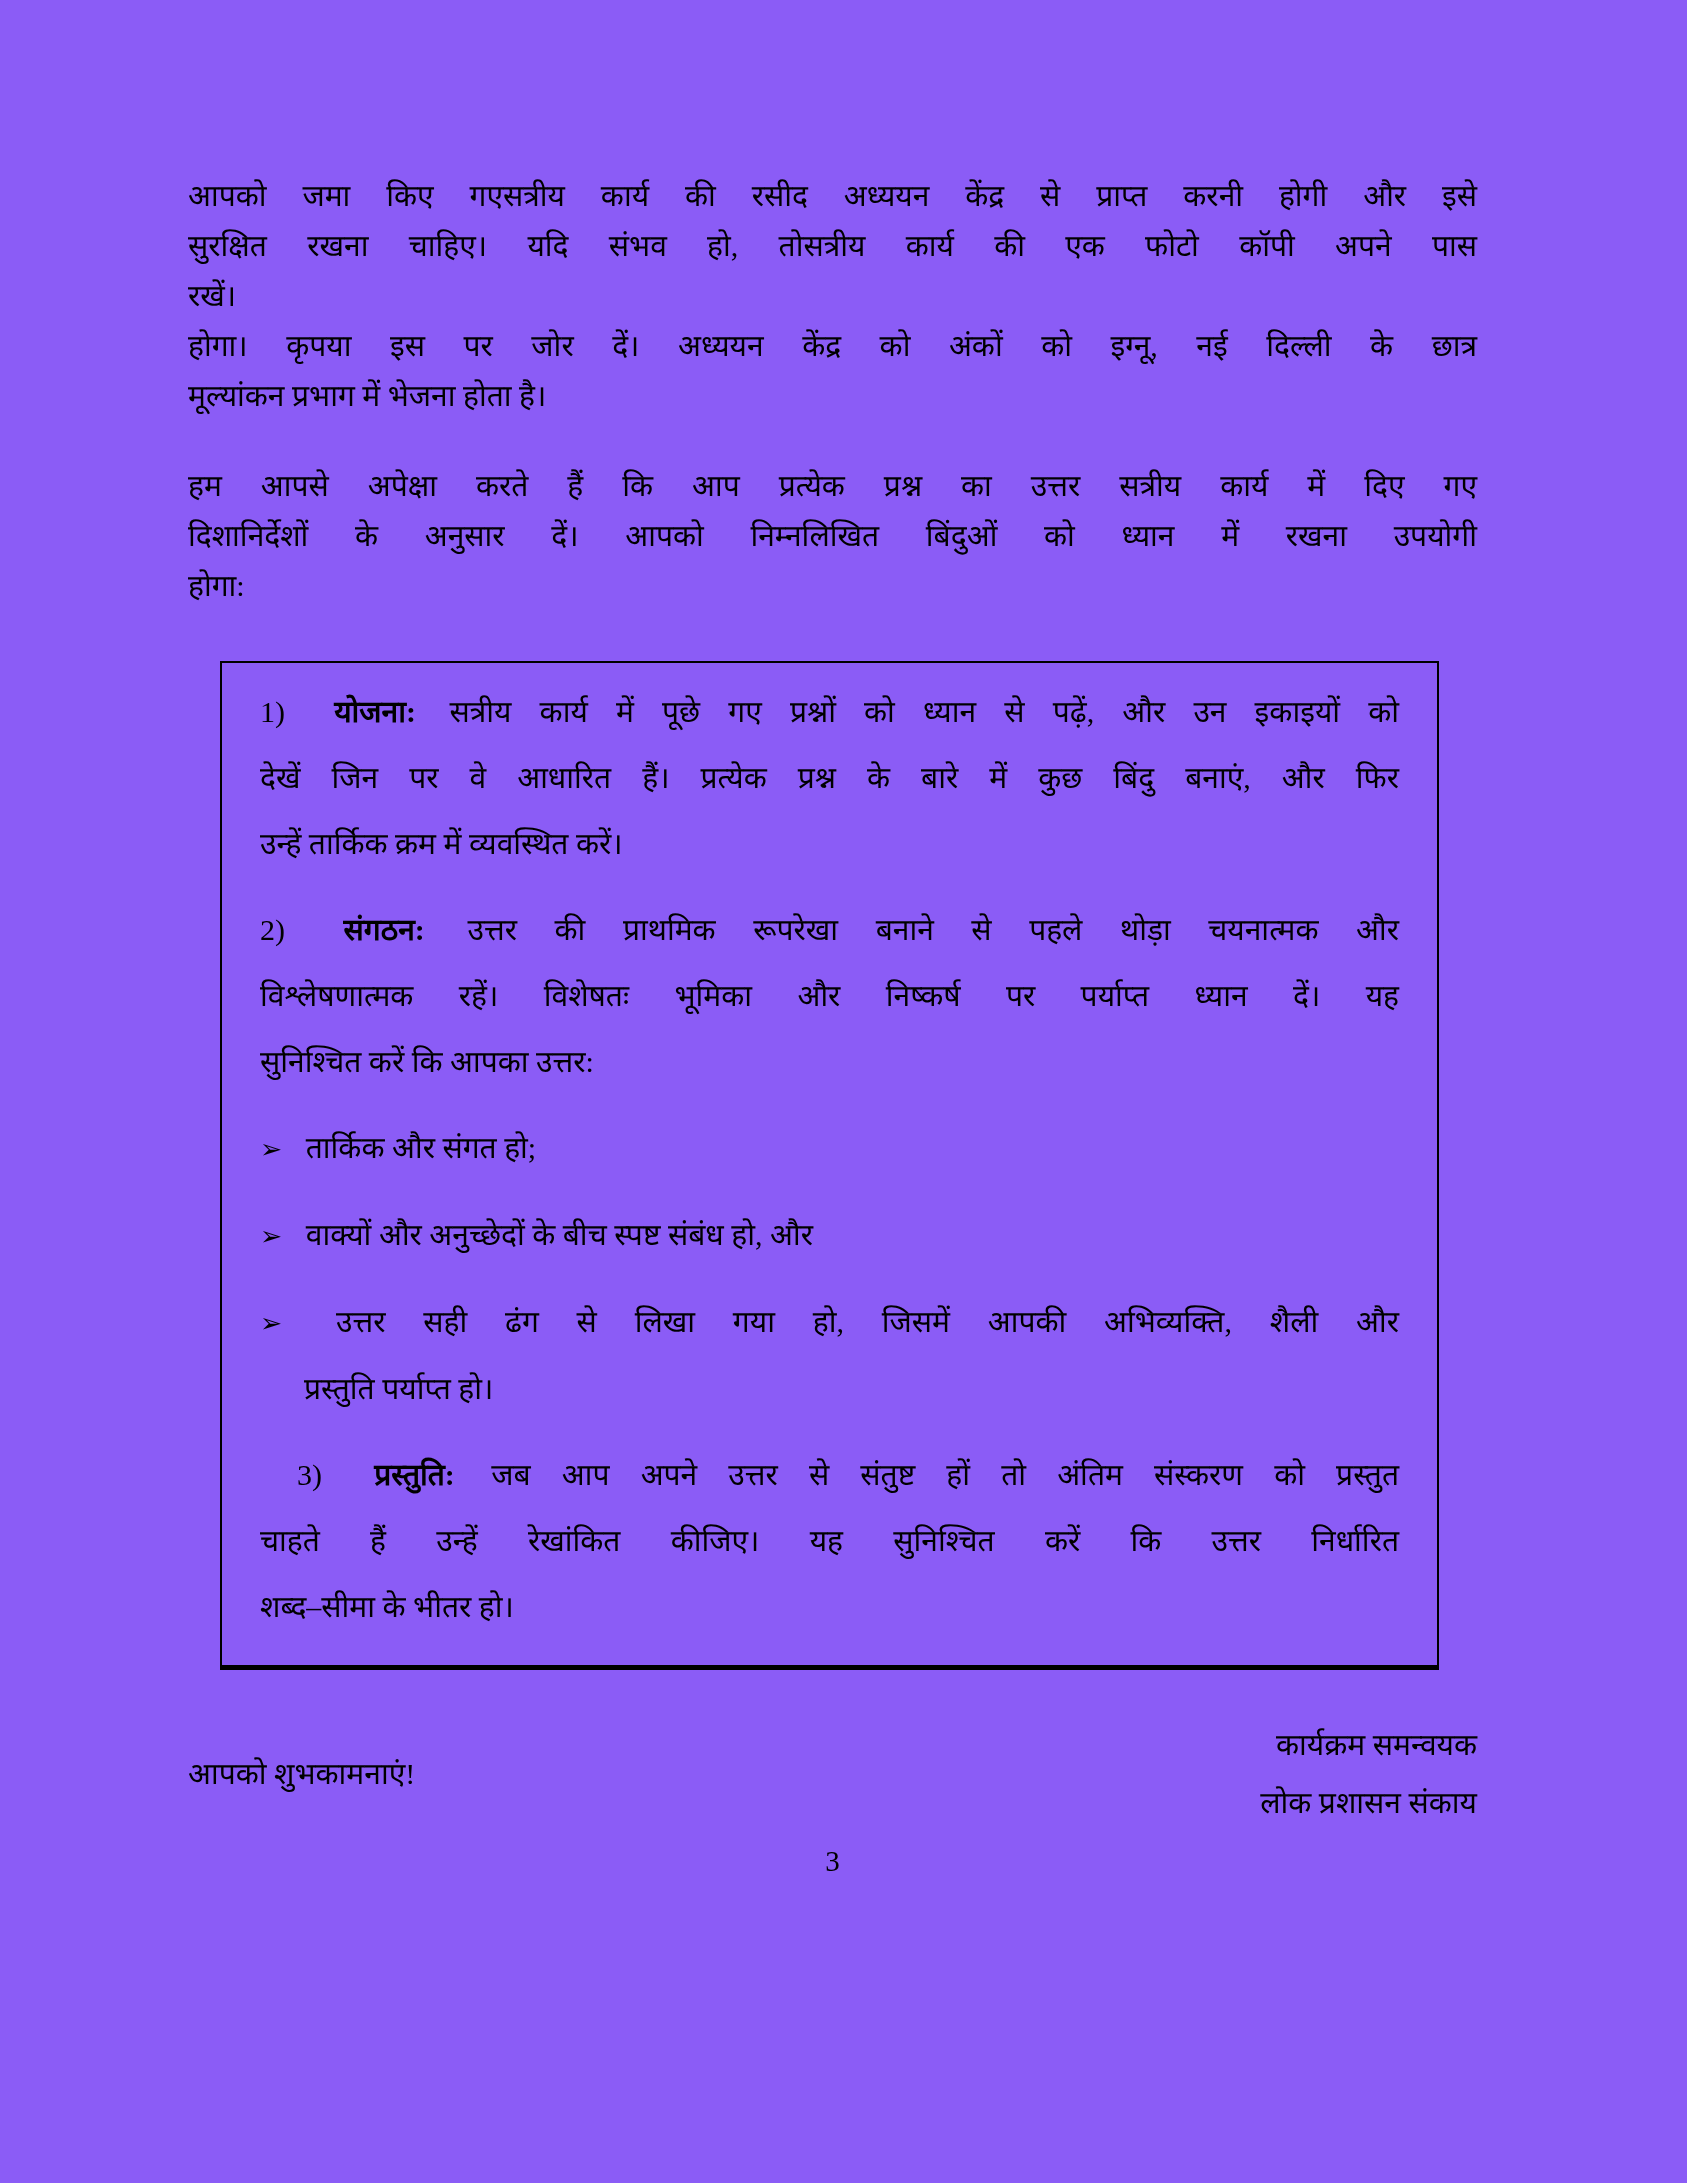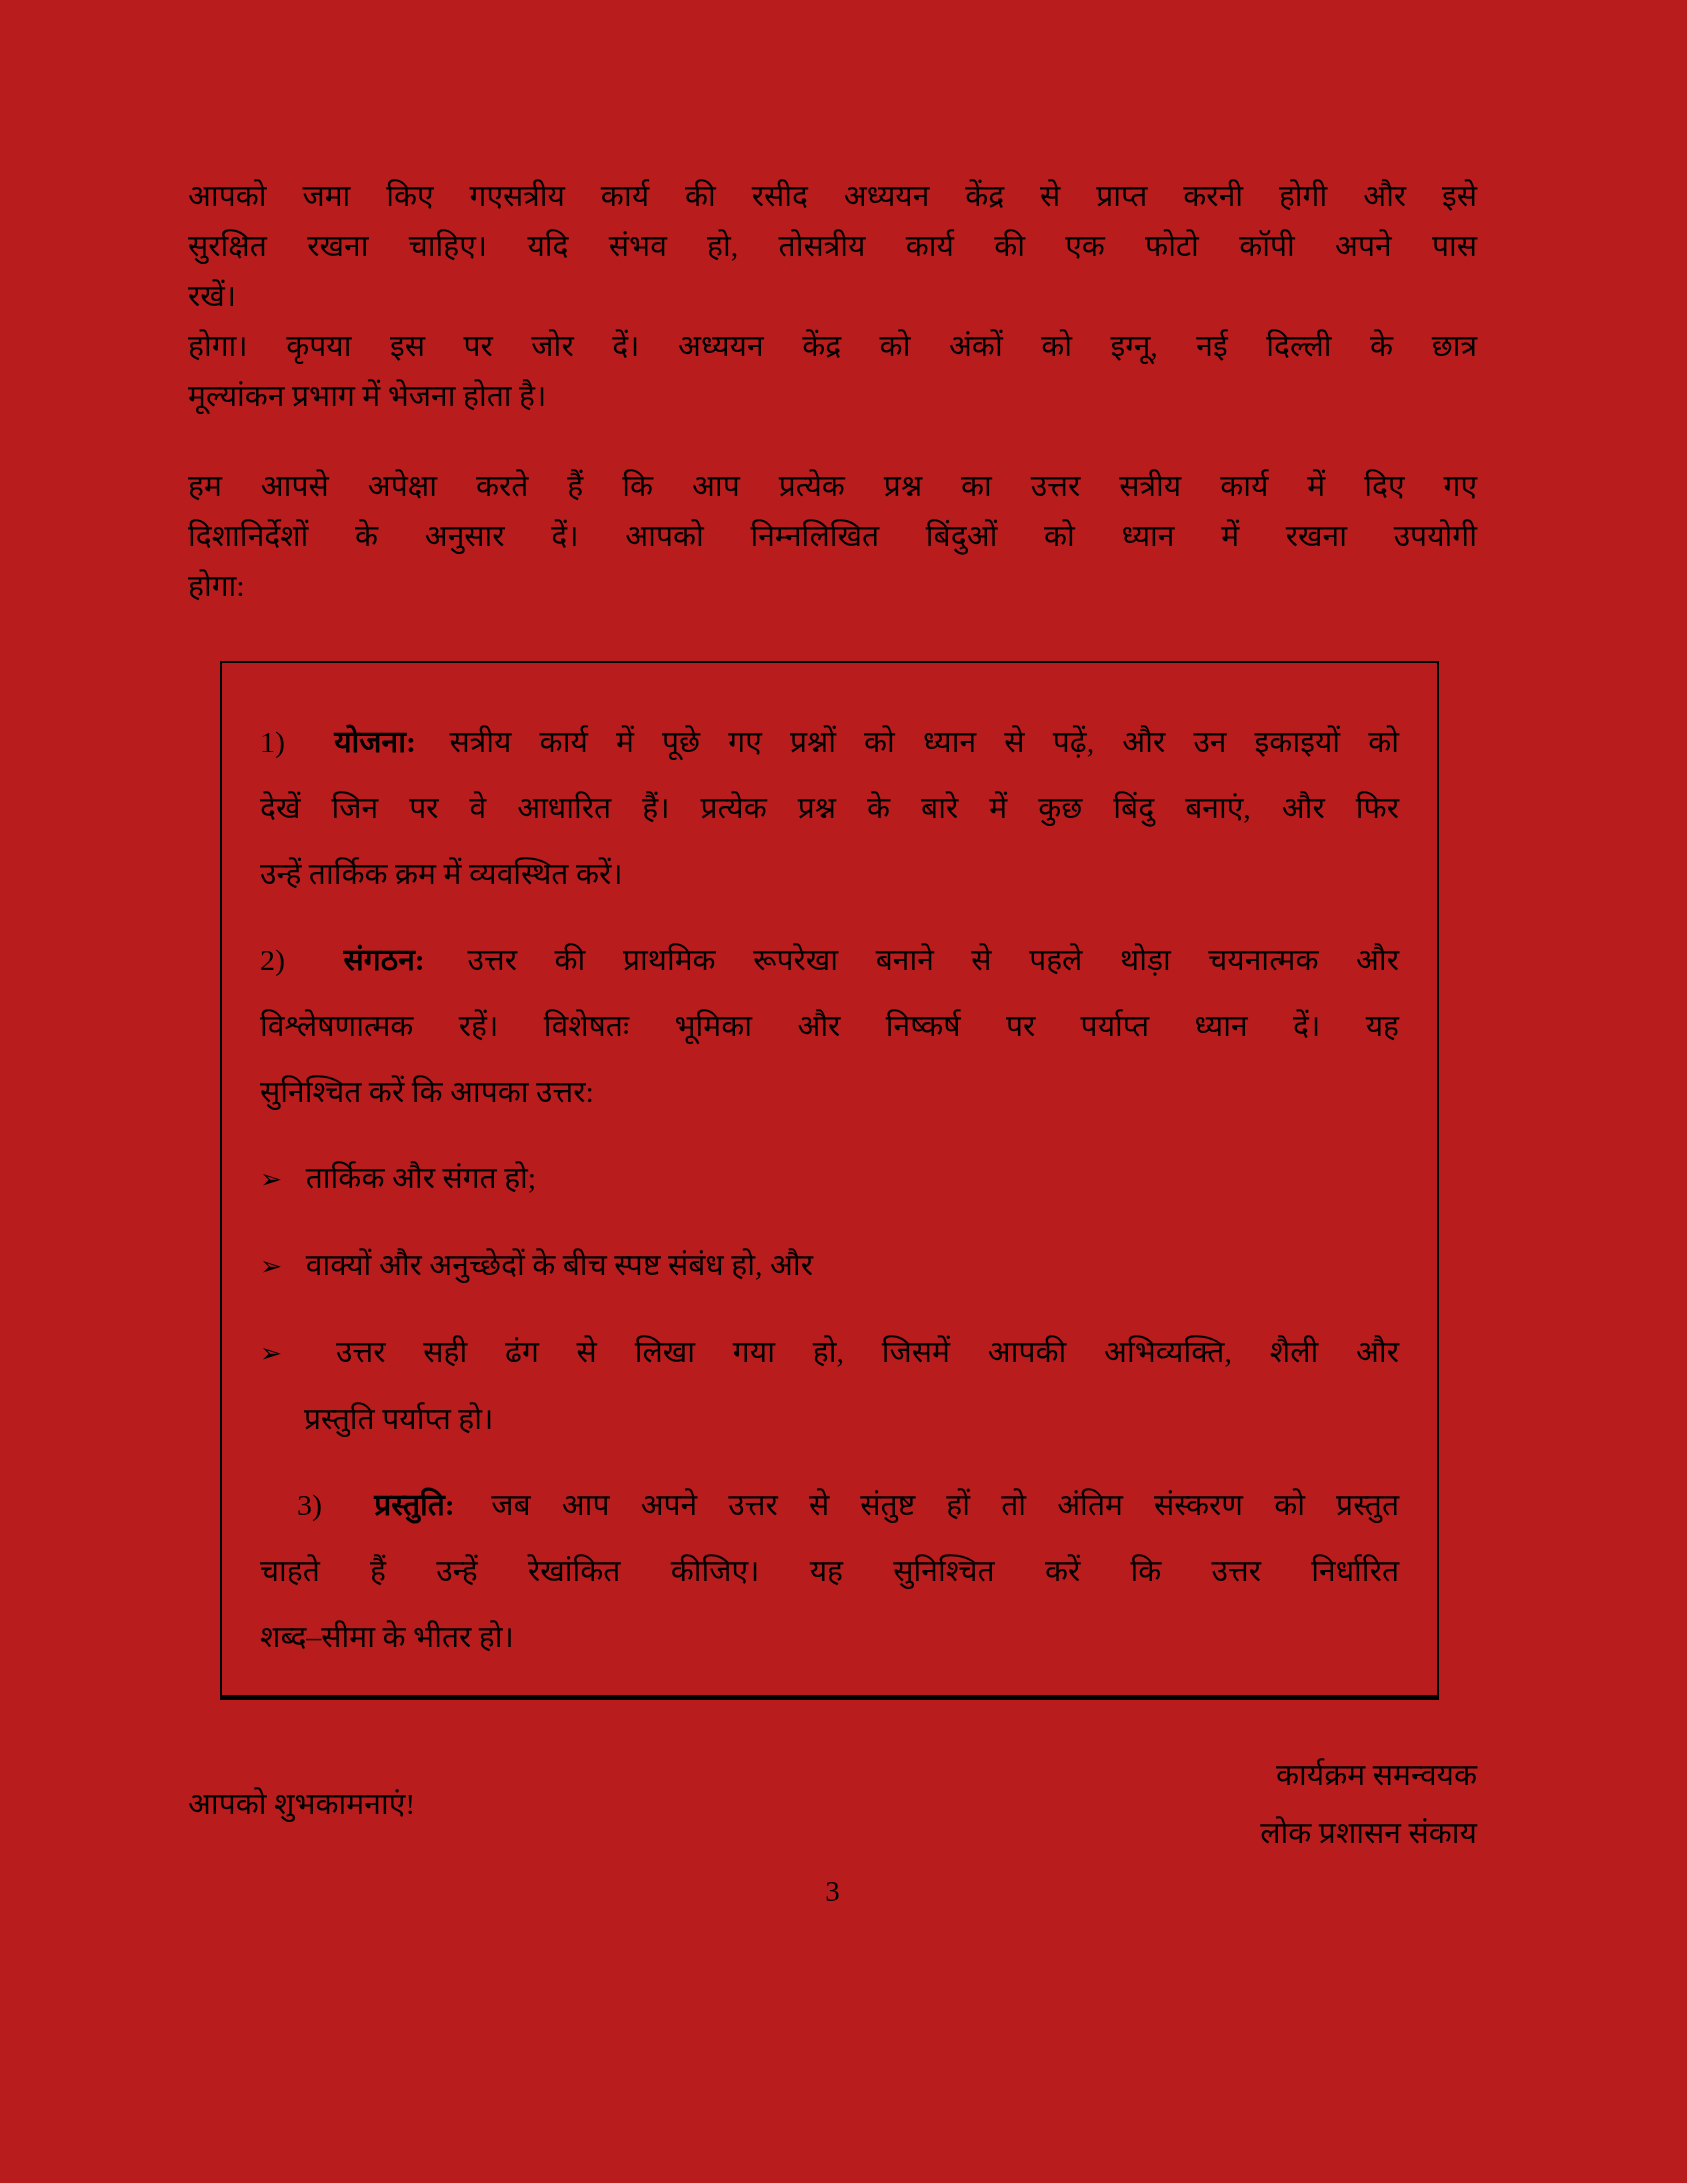--- a/index.html
+++ b/index.html
@@ -1,40 +1,40 @@
 <!DOCTYPE html>
 <html style="font-size:10.6px"><head>
 <meta charset="utf-8">
 <style>
   html, body { margin: 0; padding: 0; background: #ffffff; }
   .page {
     position: relative;
     width: 1687px;
     height: 2183px;
-    background: #b91c1c;
+    background: #8b5cf6;
     color: #000000;
     font-family: "Liberation Serif", "DejaVu Sans", serif;
     font-size: 30px;
     overflow: hidden;
   }
   .content { padding: 171px 210px 0 188px; }
 
   
   .para .line { line-height: 50px; }
   .jline { text-align: justify; text-align-last: justify; }
   .last  { text-align-last: left; }
   .para-gap { margin-top: 40px; }
 
   
   .box {
     margin: 50px 5px 0 32px;
     width: 1139px;
     border: 2px solid #000000;
     border-bottom-width: 5.3px;
-    padding: 46px 38px 25px 38px;
+    padding: 16px 38px 25px 38px;
   }
   .box .line { line-height: 66px; }
   .item, .bullet { margin-bottom: 20px; }
   .item:last-child { margin-bottom: 0; }
   .num { margin-right: 21px; }
   .ttl { font-weight: bold; margin-right: 5.3px; }
   .arrow { margin-right: 16px; font-size: 26.5px; }
   .bullet-cont { padding-left: 44px; }
   .item3-first { padding-left: 37px; }
 

